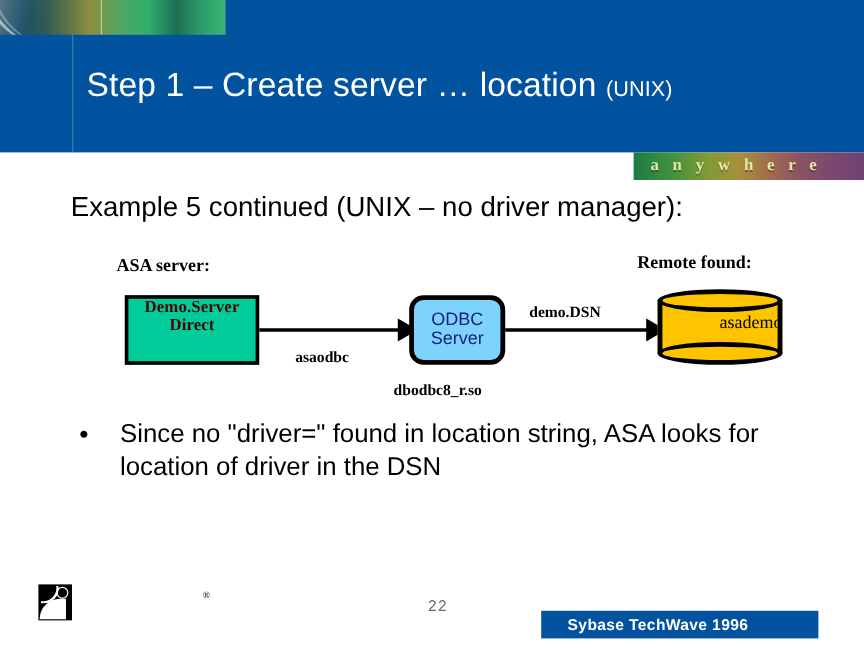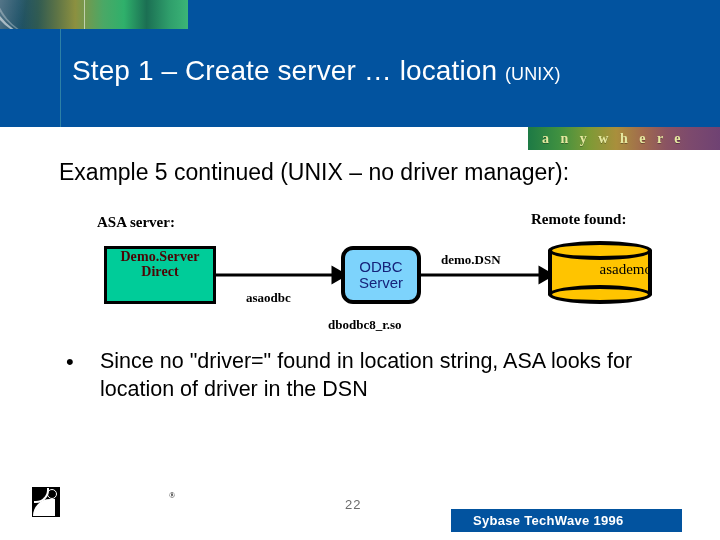--- a/index.html
+++ b/index.html
@@ -328,21 +328,21 @@
     left: 137px; top: 6px;
     font-family: "Liberation Serif", serif;
     font-size: 8px;
     color: #000;
   }
 
   .page-num {
     position: absolute;
     left: 345px; top: 497px;
     width: 40px;
-    text-align: left;
+    text-align: center;
     font-size: 13px;
     color: #6b6b6b;
     letter-spacing: 1px;
   }
 
   .techwave {
     position: absolute;
     left: 451px; top: 509px;
     width: 231px; height: 23px;
     background: #02539F;

